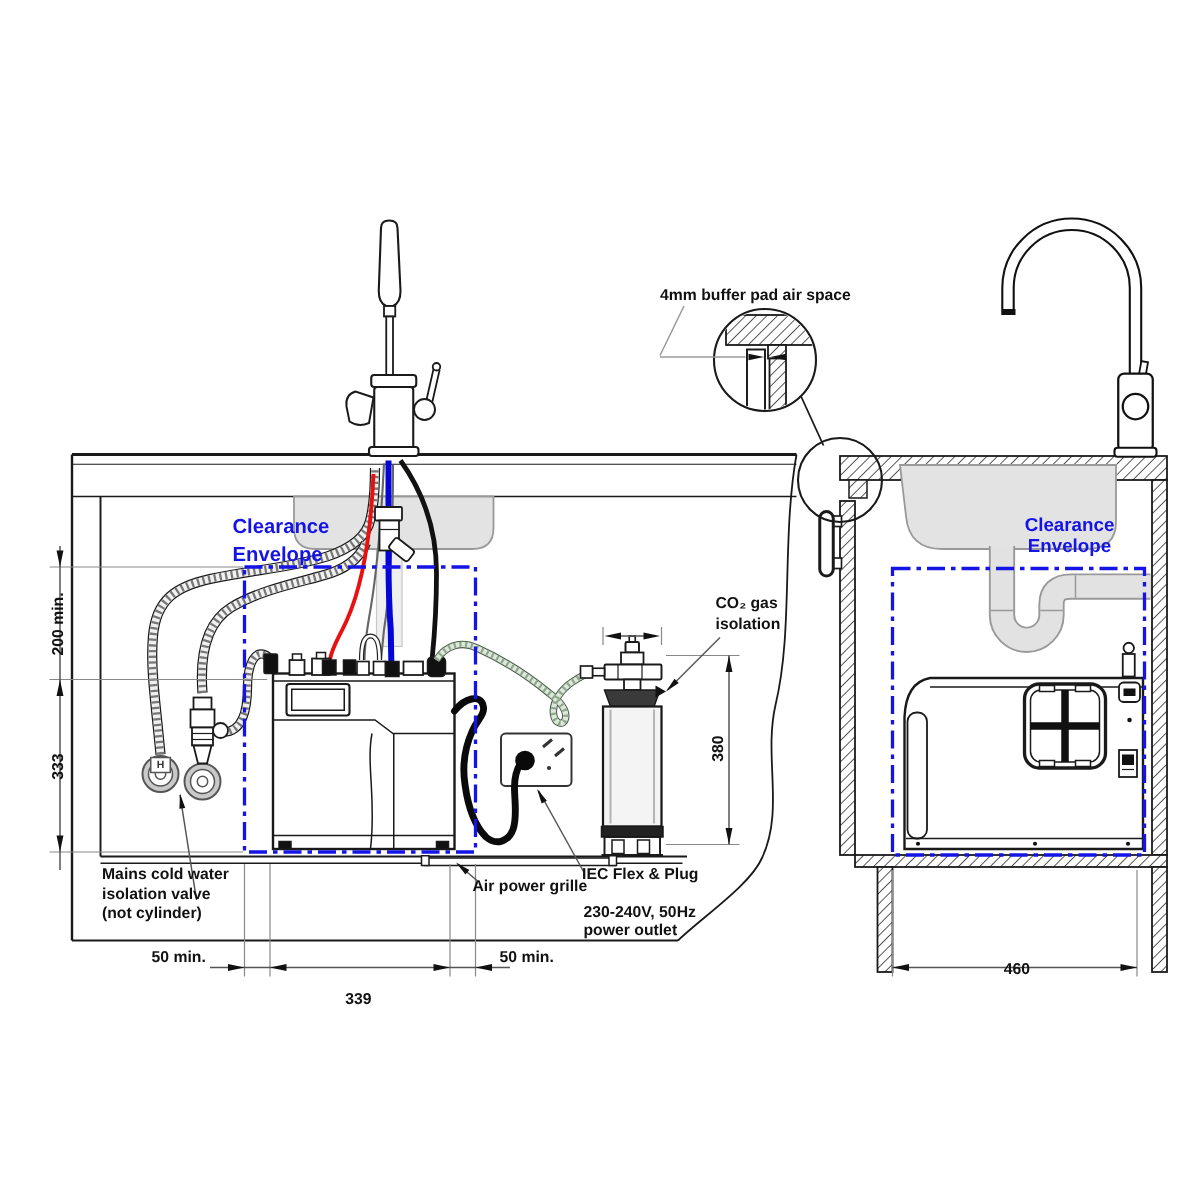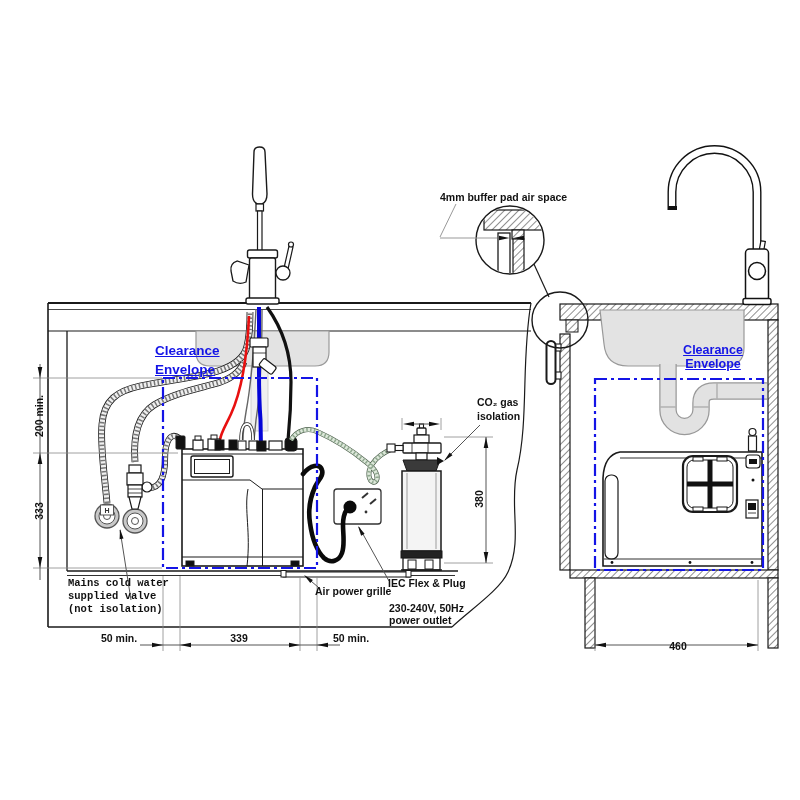--- a/index.html
+++ b/index.html
@@ -2,21 +2,21 @@
 <html><head>
 <meta charset="utf-8">
 <style>
   html,body{margin:0;padding:0;background:#ffffff;}
   #stage{position:relative;width:800px;height:800px;background:#fff;overflow:hidden;
          font-family:"Liberation Sans",sans-serif;padding-left:48px;}
   #stage svg{position:absolute;left:0;top:0;}
   .lbl{position:absolute;font:bold 10.5px "Liberation Sans",sans-serif;color:#111;
        white-space:nowrap;line-height:13px;}
   .env{position:absolute;color:#1414e6;font:bold 13.5px "Liberation Sans",sans-serif;
-       line-height:19px;white-space:nowrap;text-decoration:underline;}
+       line-height:19px;white-space:nowrap;}
   .env.side{font-size:12.5px;line-height:13.5px;text-align:center;}
   .dim{position:absolute;font:bold 10.5px "Liberation Sans",sans-serif;color:#111;white-space:nowrap;text-align:right;}
   .rot{width:60px;text-align:center;transform:rotate(-90deg);}
   .ctr{text-align:center;}
 </style>
 </head>
 <body>
 
 <div id="stage">
 <svg width="800" height="800" viewBox="0 0 800 800">
@@ -336,37 +336,37 @@
   <div class="env side" style="left:676px;top:344px;width:74px;">
     <div>Clearance</div>
     <div>Envelope</div>
   </div>
 
   <div class="lbl" style="left:477px;top:396px;line-height:13.5px;">
     <div>CO₂ gas</div>
     <div>isolation</div>
   </div>
 
-  <div class="lbl" style="left:68px;top:577px;font-family:Liberation Mono, monospace;">
+  <div class="lbl" style="left:68px;top:577px;">
     <div>Mains cold water</div>
-    <div>supplied valve</div>
-    <div>(not isolation)</div>
+    <div>isolation valve</div>
+    <div>(not cylinder)</div>
   </div>
 
   <div class="lbl" style="left:315px;top:585px;">Air power grille</div>
 
   <div class="lbl" style="left:388px;top:577px;text-align:right;">IEC Flex &amp; Plug</div>
 
   <div class="lbl" style="left:389px;top:603px;line-height:11.5px;">
     <div>230-240V, 50Hz</div>
     <div>power outlet</div>
   </div>
 
   <div class="dim" style="left:101px;top:632px;">50 min.</div>
-  <div class="dim ctr" style="left:224px;top:632px;width:30px;">339</div>
+  <div class="dim ctr" style="left:224px;top:660px;width:30px;">339</div>
   <div class="dim" style="left:333px;top:632px;">50 min.</div>
   <div class="dim ctr" style="left:658px;top:640px;width:40px;">460</div>
 
   <div class="dim rot" style="left:9px;top:410px;">200 min.</div>
   <div class="dim rot" style="left:9px;top:505px;">333</div>
   <div class="dim rot" style="left:449px;top:493px;">380</div>
 
   <div style="position:absolute;left:102px;top:506.5px;width:10px;text-align:center;font:bold 7px 'Liberation Sans',sans-serif;color:#333;">H</div>
 </div>
 

